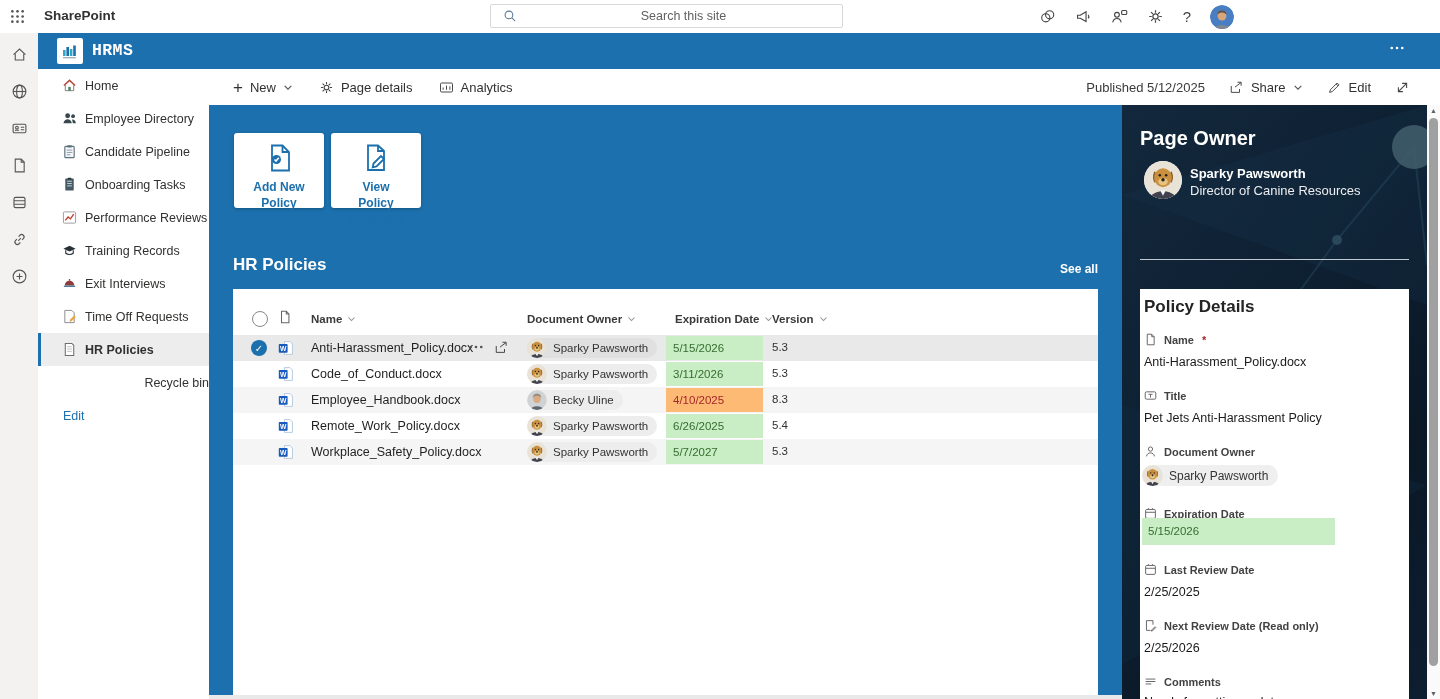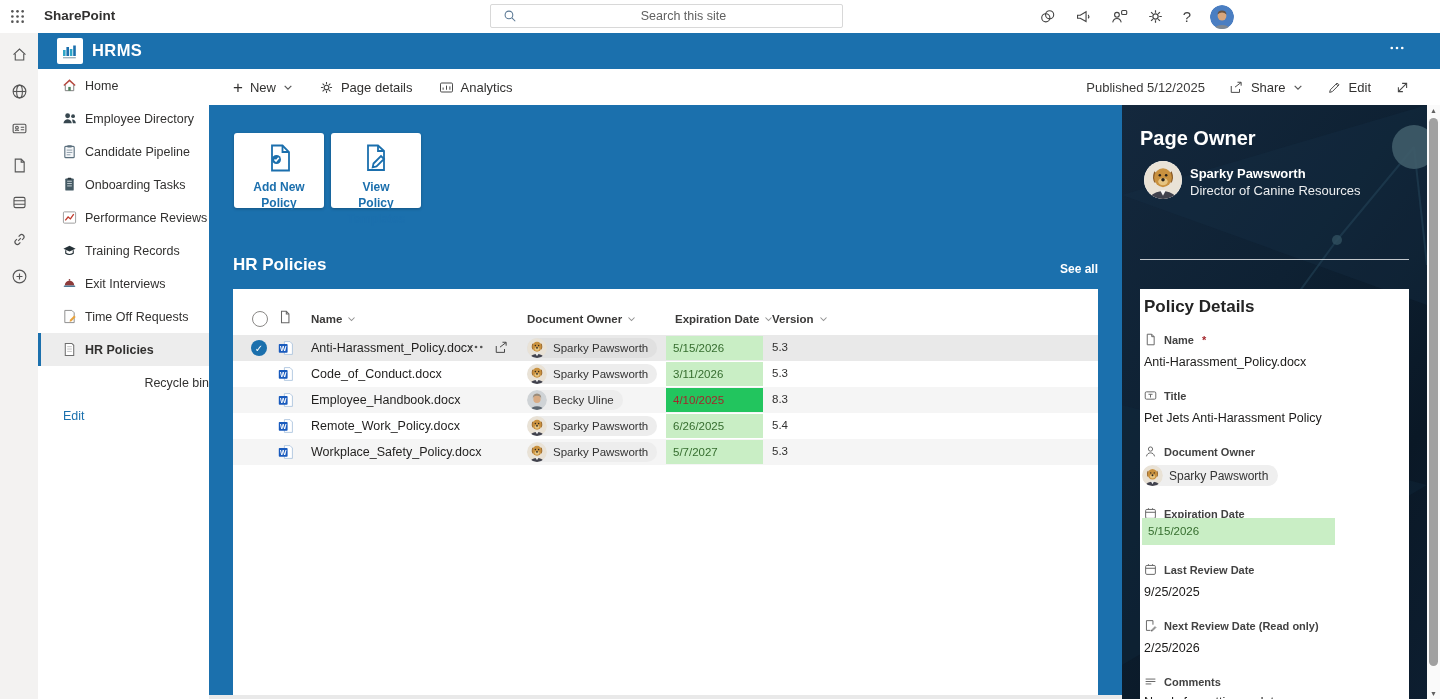--- a/index.html
+++ b/index.html
@@ -19,21 +19,21 @@
   .tb-icons{position:absolute;right:10px;top:0;height:33px;display:flex;align-items:center;gap:19px;}
   .tb-icons .ic{width:17px;height:17px;cursor:pointer;}
   .avatar24{width:24px;height:24px;border-radius:50%;overflow:hidden;cursor:pointer;}
 
   
   .rail{position:absolute;left:0;top:33px;width:38px;height:666px;background:#f3f2f1;
         display:flex;flex-direction:column;align-items:center;padding-top:13px;box-sizing:border-box;gap:20px;}
   .rail .ric{width:17px;height:17px;cursor:pointer;}
 
   
-  .banner{position:absolute;left:38px;top:33px;width:1402px;height:36px;background:#1b70ad;}
+  .banner{position:absolute;left:38px;top:33px;width:1402px;height:36px;background:#1b70ad;font-family:Liberation Mono, monospace;}
   .sitelogo{position:absolute;left:19px;top:5px;width:26px;height:26px;background:#fff;border-radius:2px;
             display:flex;align-items:center;justify-content:center;cursor:pointer;}
   .sitetitle{position:absolute;left:54px;top:8px;color:#fff;font-size:16.5px;font-weight:700;letter-spacing:.4px;cursor:pointer;}
   .banner-more{position:absolute;right:36px;top:13px;cursor:pointer;}
 
   
   .sidebar{position:absolute;left:38px;top:69px;width:171px;height:630px;background:#fff;}
   .nav-item{height:33px;display:flex;align-items:center;gap:8px;padding-left:24px;font-size:12.5px;
             color:#323130;cursor:pointer;box-sizing:border-box;}
   .nav-item svg{width:15px;height:15px;flex:0 0 15px;}
@@ -78,21 +78,21 @@
   .rmore{position:absolute;left:236px;top:10px;cursor:pointer;}
   .rshare{position:absolute;left:261px;top:5px;cursor:pointer;}
   .pill{position:absolute;left:294px;top:3px;height:20px;background:#ededed;border-radius:10px;
         display:flex;align-items:center;gap:6px;padding-right:9px;cursor:pointer;}
   .trow.selected .pill{background:#e0e0e0;}
   .pill .pav{width:20px;height:20px;border-radius:50%;overflow:hidden;flex:0 0 20px;}
   .pill .pname{font-size:11.5px;color:#333;}
   .expcell{position:absolute;left:433px;top:1px;width:97px;height:24px;line-height:24px;
            font-size:11.5px;padding-left:7px;box-sizing:border-box;}
   .expcell.ok{background:#c9eec5;color:#356d2e;}
-  .expcell.expired{background:#22c55e;color:#a4262c;}
+  .expcell.expired{background:#fdba74;color:#a4262c;}
   .vercell{position:absolute;left:539px;top:6px;font-size:11.5px;color:#323130;}
 
   
   .panel{position:absolute;left:913px;top:0;width:305px;height:594px;overflow:hidden;
          background:linear-gradient(128deg,#14283d 0%,#0e2133 38%,#0a1826 72%,#0d1e30 100%);}
   .panel .decor{position:absolute;left:0;top:0;}
   .po-title{position:absolute;left:18px;top:22px;color:#fff;font-size:20px;font-weight:700;}
   .po-av{position:absolute;left:22px;top:56px;width:38px;height:38px;border-radius:50%;overflow:hidden;background:#fff;}
   .po-name{position:absolute;left:68px;top:61px;color:#fff;font-size:13px;font-weight:700;}
   .po-role{position:absolute;left:68px;top:78px;color:rgba(255,255,255,.92);font-size:13px;}
@@ -705,21 +705,21 @@
         <span>Expiration Date</span>
       </div>
       <div class="gblock" style="top:229px;">5/15/2026</div>
 
       <div class="flabel" style="top:274px;">
         <svg>
             <use href="#i-cal"></use>
           </svg>
         <span>Last Review Date</span>
       </div>
-      <div class="fvalue" style="top:296px;">9/25/2025</div>
+      <div class="fvalue" style="top:296px;">2/25/2025</div>
 
       <div class="flabel" style="top:330px;">
         <svg>
             <use href="#i-docedit"></use>
           </svg>
         <span>Next Review Date (Read only)</span>
       </div>
       <div class="fvalue" style="top:352px;">2/25/2026</div>
 
       <div class="flabel" style="top:386px;">

